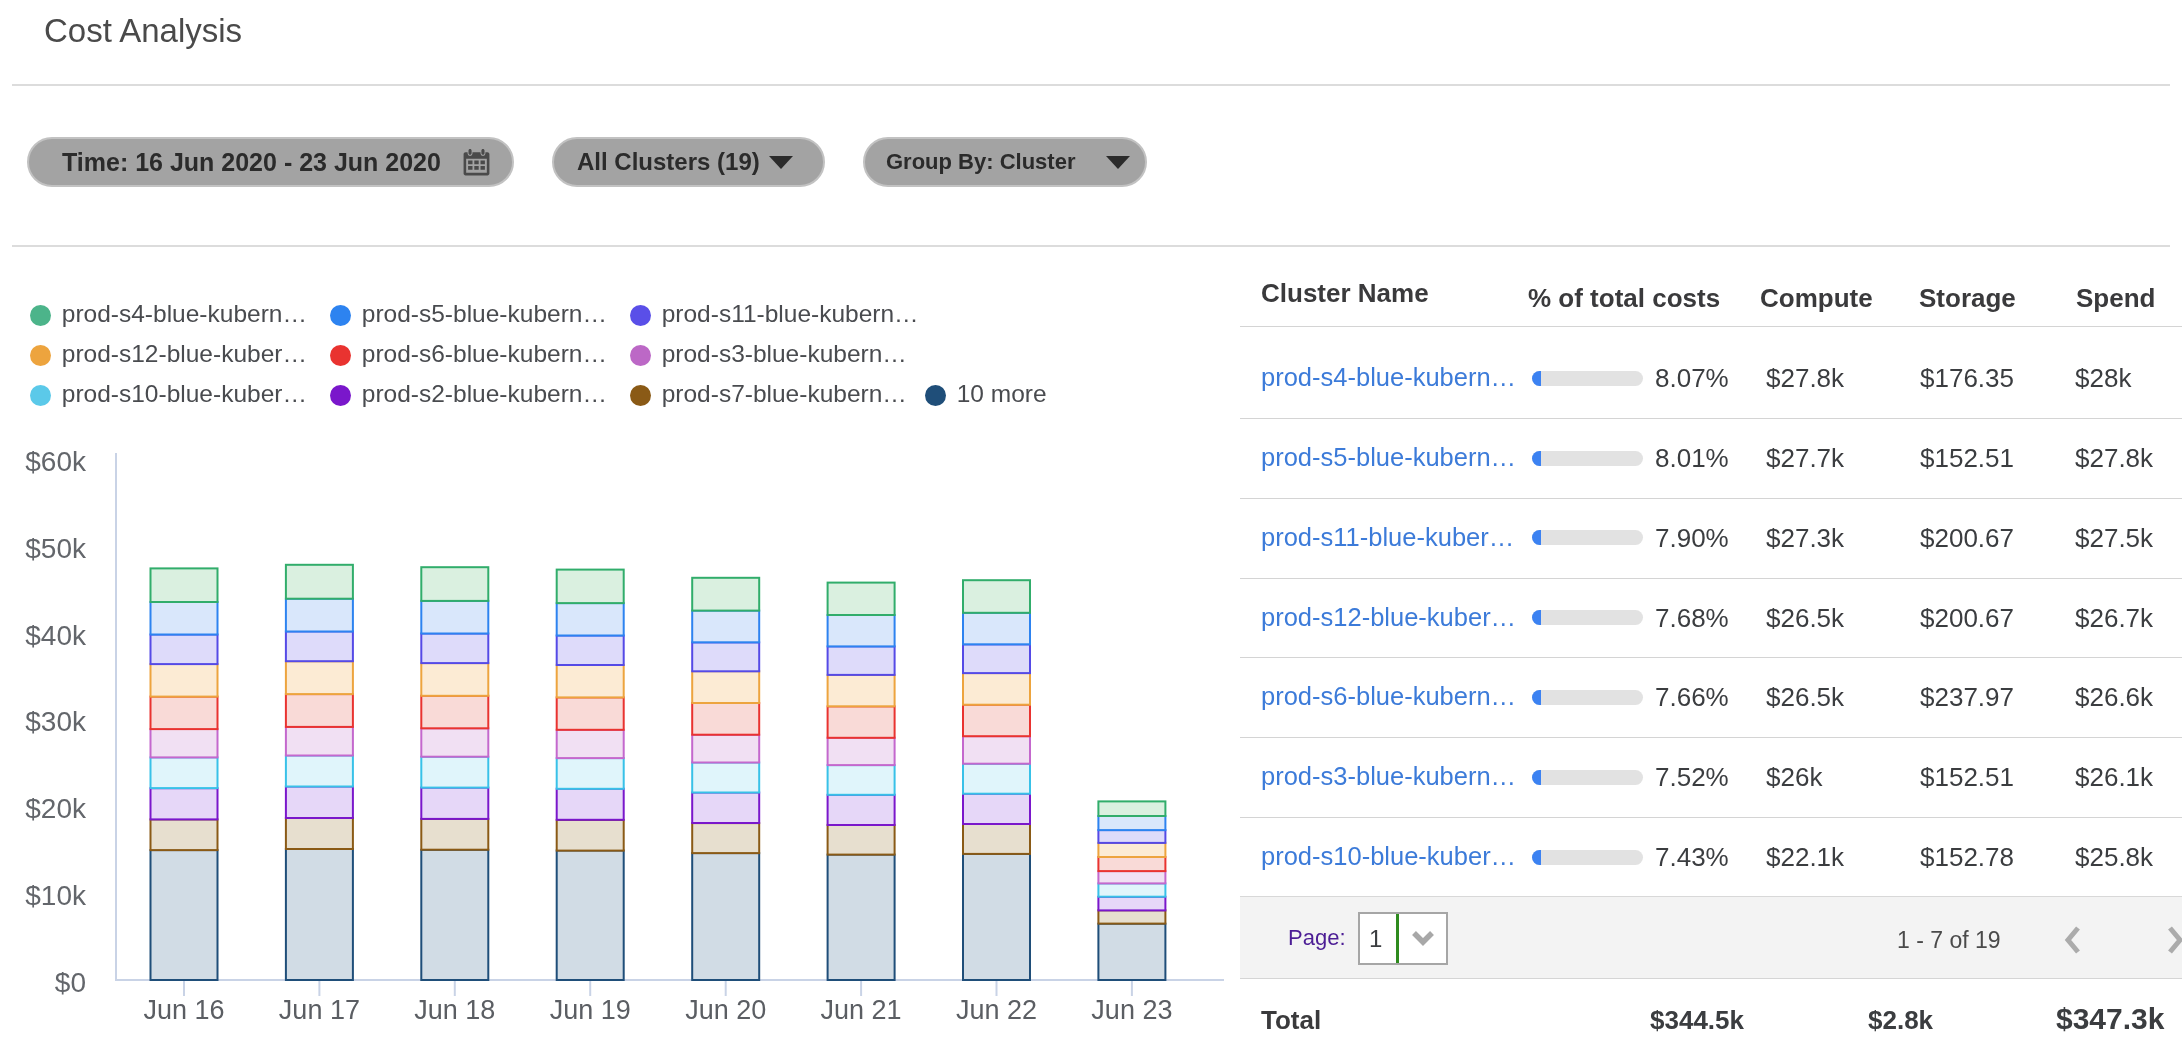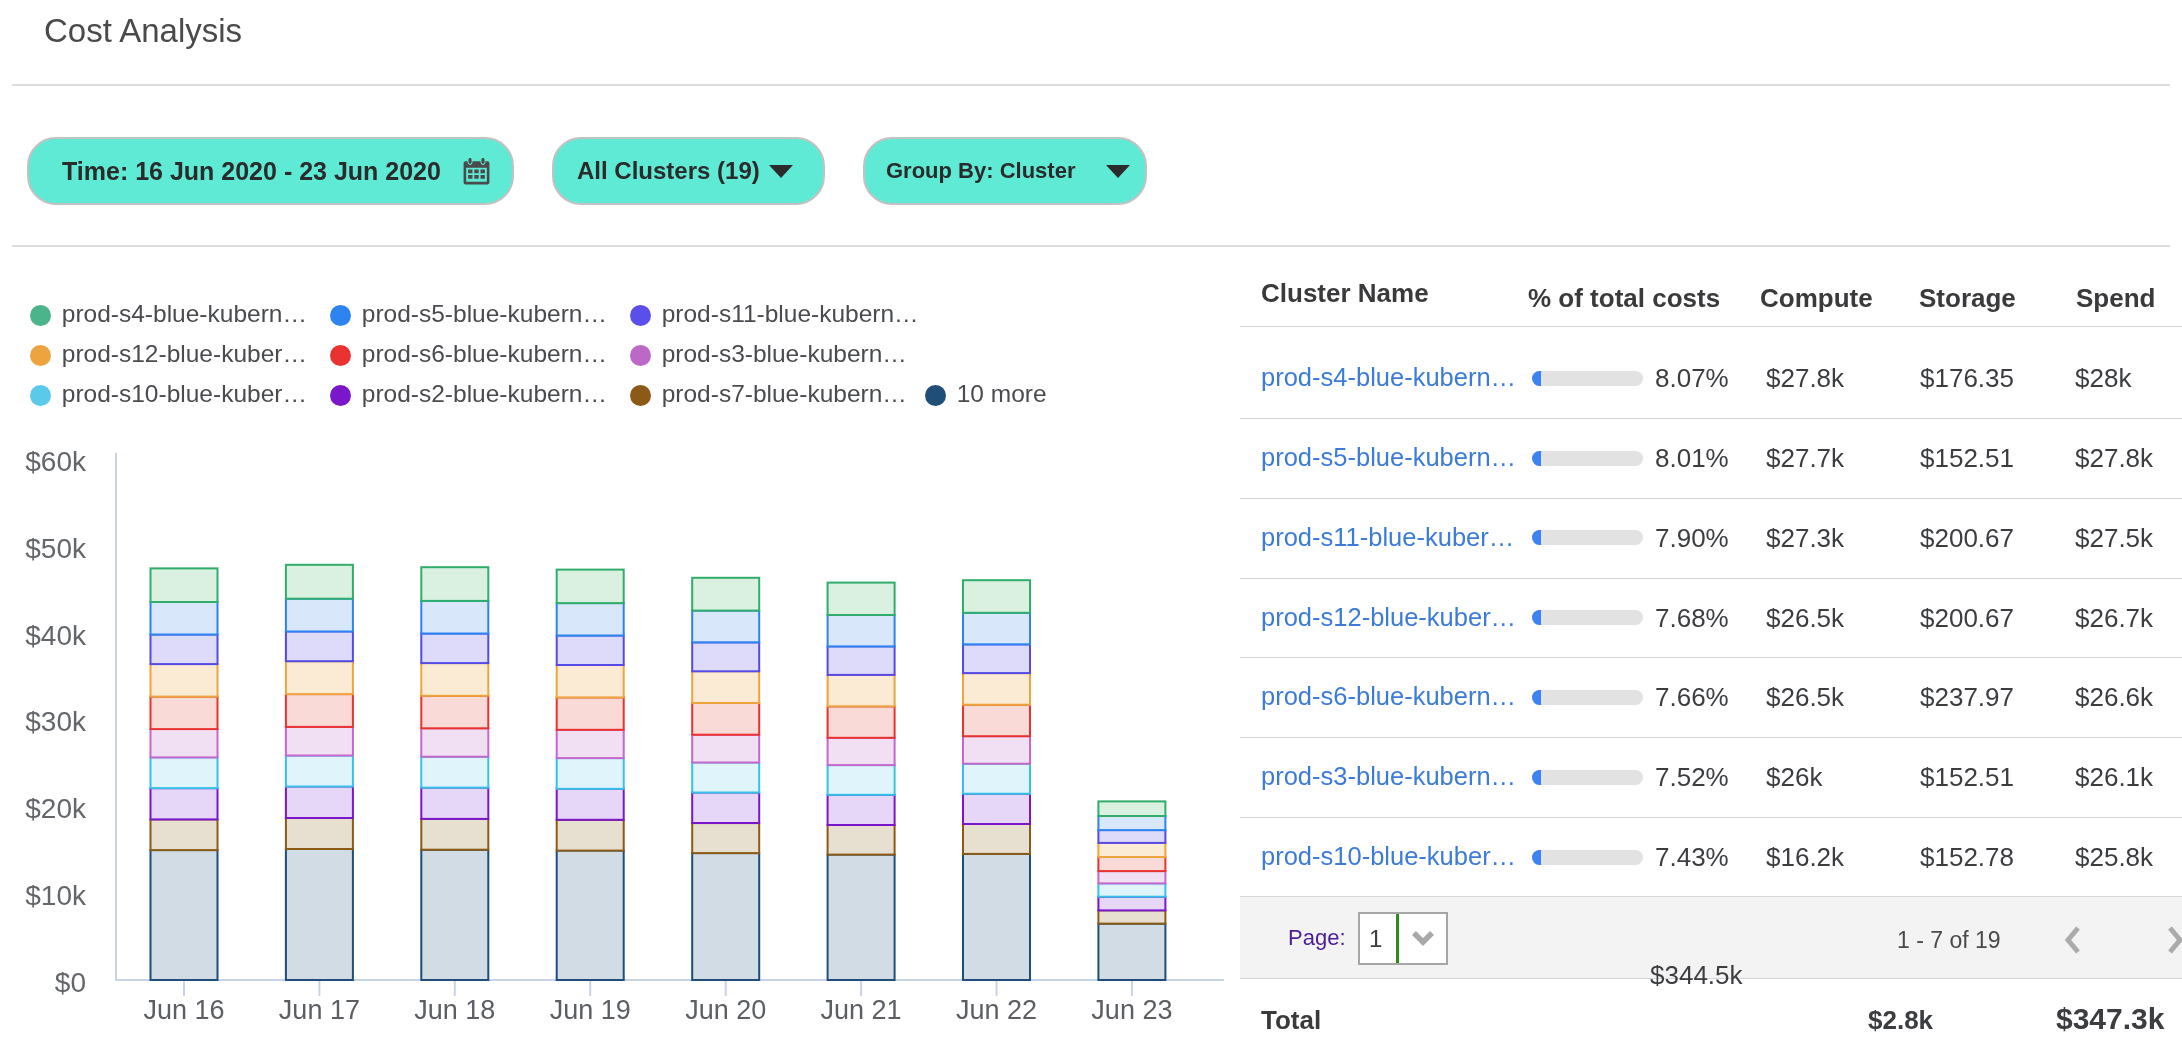--- a/index.html
+++ b/index.html
@@ -1,17 +1,17 @@
 <!DOCTYPE html>
 <html><head><meta charset="utf-8"><style>
 *{margin:0;padding:0;box-sizing:border-box}
 html,body{width:2182px;height:1052px;background:#fff;font-family:"Liberation Sans",sans-serif;position:relative;overflow:hidden}
 .abs{position:absolute}
 .divh{position:absolute;left:12px;right:12px;height:0;border-top:2px solid #dcdcdc}
-.pill{position:absolute;top:137px;height:68px;border:2px solid #c2c2c2;border-radius:29px;background:#5eead4;display:flex;align-items:center;font-weight:bold;color:#2b2b2b;white-space:nowrap}
+.pill{position:absolute;top:137px;height:50px;border:2px solid #c2c2c2;border-radius:29px;background:#a3a3a3;display:flex;align-items:center;font-weight:bold;color:#2b2b2b;white-space:nowrap}
 .tdiv{position:absolute;left:1240px;right:0;height:0;border-top:1.5px solid #d4d4d4}
 .link{color:#3c7bd9 !important;font-size:25.5px !important}
 .cell{position:absolute;font-size:26px;color:#3b3d40;white-space:nowrap}
 .hdr{position:absolute;font-size:26px;font-weight:bold;color:#3a3a3c;white-space:nowrap}
 .dot{position:absolute;width:21px;height:21px;border-radius:50%}
 .leg{position:absolute;font-size:24.5px;color:#494b4f;white-space:nowrap}
 </style></head><body>
 <div class="abs" style="left:44px;top:12px;font-size:33px;color:#4a4a4a">Cost Analysis</div>
 <div class="divh" style="top:84px"></div>
 <div class="divh" style="top:245px"></div>
@@ -209,33 +209,33 @@
 <div class="abs" style="left:1532px;top:769.5px;width:111px;height:15px;border-radius:7.5px;background:#e2e2e2"></div>
 <div class="abs" style="left:1532px;top:769.5px;width:9px;height:15px;border-radius:7.5px 0 0 7.5px;background:#3c82f2"></div>
 <div class="cell" style="left:1655px;top:762px">7.52%</div>
 <div class="cell" style="left:1766px;top:762px">$26k</div>
 <div class="cell" style="left:1920px;top:762px">$152.51</div>
 <div class="cell" style="left:2075px;top:762px">$26.1k</div>
 <div class="cell link" style="left:1261px;top:842px">prod-s10-blue-kuber…</div>
 <div class="abs" style="left:1532px;top:849.5px;width:111px;height:15px;border-radius:7.5px;background:#e2e2e2"></div>
 <div class="abs" style="left:1532px;top:849.5px;width:9px;height:15px;border-radius:7.5px 0 0 7.5px;background:#3c82f2"></div>
 <div class="cell" style="left:1655px;top:842px">7.43%</div>
-<div class="cell" style="left:1766px;top:842px">$16.2k</div>
+<div class="cell" style="left:1766px;top:842px">$22.1k</div>
 <div class="cell" style="left:1920px;top:842px">$152.78</div>
 <div class="cell" style="left:2075px;top:842px">$25.8k</div>
 <div class="abs" style="left:1240px;top:896px;width:942px;height:83px;background:#f3f3f3;border-top:1.5px solid #d8d8d8;border-bottom:1.5px solid #d5d5d5"></div>
 <div class="cell" style="left:1288px;top:925px;font-size:22px;color:#4c1d95">Page:</div>
 <div class="abs" style="left:1358px;top:912px;width:90px;height:53px;border:2px solid #a6a6a6;background:#fff"></div>
 <div class="cell" style="left:1369px;top:925px;font-size:24px;color:#3b3d40">1</div>
 <div class="abs" style="left:1396px;top:914px;width:3px;height:49px;background:#2e8b1e"></div>
 <svg class="abs" style="left:1410px;top:929px" width="26" height="18" viewBox="0 0 26 18">
     <polyline points="4,4 13,13 22,4" fill="none" stroke="#a8a8a8" stroke-width="5.5"></polyline>
   </svg>
 <div class="cell" style="left:1897px;top:927px;font-size:23px;color:#4a4a4a">1 - 7 of 19</div>
 <svg class="abs" style="left:2062px;top:925px" width="22" height="30" viewBox="0 0 22 30">
     <polyline points="16,3 6,15 16,27" fill="none" stroke="#ababab" stroke-width="5"></polyline>
   </svg>
 <svg class="abs" style="left:2164px;top:925px" width="22" height="30" viewBox="0 0 22 30">
     <polyline points="6,3 16,15 6,27" fill="none" stroke="#ababab" stroke-width="5"></polyline>
   </svg>
 <div class="hdr" style="left:1261px;top:1005px">Total</div>
-<div class="cell" style="left:1650px;top:960px;font-weight:normal">$344.5k</div>
+<div class="cell" style="left:1650px;top:1005px;font-weight:bold">$344.5k</div>
 <div class="cell" style="left:1868px;top:1005px;font-weight:bold">$2.8k</div>
 <div class="cell" style="left:2056px;top:1002px;font-weight:bold;font-size:30px">$347.3k</div>
 </body></html>

